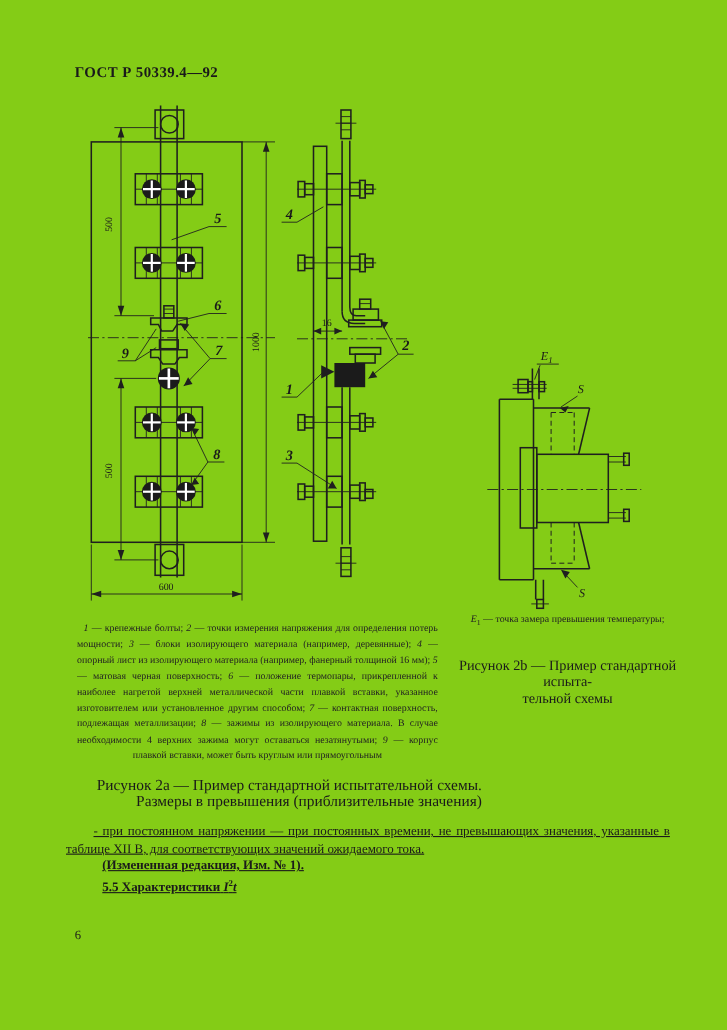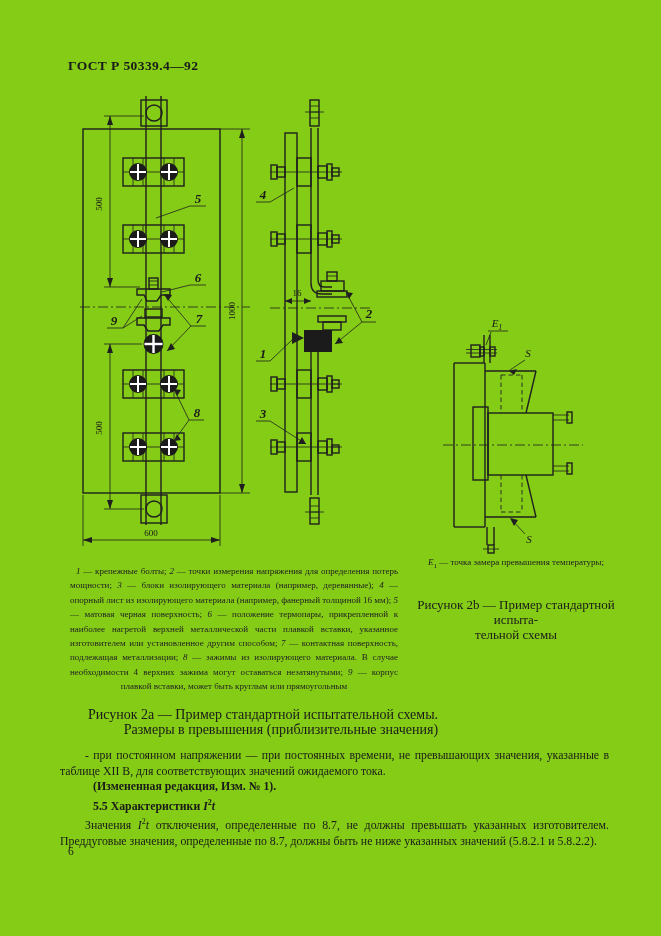--- a/index.html
+++ b/index.html
@@ -10,21 +10,21 @@
   .legend2a{left:70px;top:555px;width:328px;font-size:9px;line-height:14.4px;
             text-align:justify;text-align-last:center;text-indent:6px;color:#222;}
   .legend2a .lnum{font-style:italic;}
   .legend2b{left:398px;top:556px;width:236px;font-size:9px;line-height:13.5px;text-align:center;color:#222;}
   .legend2b .sym i{font-style:italic;}
   .legend2b sub{font-size:7px;}
   .cap2b{left:398px;top:597px;width:236px;font-size:13px;line-height:15px;text-align:center;}
   .cap2a{left:88px;top:707px;font-size:14px;line-height:15px;text-align:right;}
   .cap2a .l2{padding-left:17px;}
   .bodytext{left:60px;top:748px;width:549px;font-size:11.8px;line-height:15.6px;text-align:justify;}
-  .bodytext p{margin:0;}
+  .bodytext p{margin:0;text-decoration:underline;}
   .ind1{text-indent:25px;}
   .ind2{text-indent:33px;}
   .bold{font-weight:bold;}
   .bodytext sup{font-size:8px;}
   .bodytext i{font-style:italic;}
   .pagenum{left:68px;top:845px;font-size:11.5px;}
   svg text{font-family:"Liberation Serif",serif;fill:#1a1a1a;}
   .callout{font-size:13px;font-weight:bold;font-style:italic;}
   .dimtxt{font-size:9px;}
   .ln{stroke:#1f1f1f;stroke-width:1.4;fill:none;}
@@ -377,18 +377,17 @@
 
   <div class="abs cap2a">
     <div>Рисунок 2а — Пример стандартной испытательной схемы.</div>
     <div class="l2">Размеры в превышения (приблизительные значения)</div>
   </div>
 
   <div class="abs bodytext">
     <p class="ind1">- при постоянном напряжении — при постоянных времени, не превышающих значения, указанные в таблице XII В, для соответствующих значений ожидаемого тока.</p>
     <p class="ind2 bold">(Измененная редакция, Изм. № 1).</p>
     <p class="ind2 bold"><span>5.5 Характеристики</span> <i>I</i><sup>2</sup><i>t</i></p>
-    <p class="ind1"><span>Значения</span> <i>I</i><sup>2</sup><i>t</i> <span>отключения, определенные по 8.7, не должны превышать указанных изготовителем. Преддуговые значения, определенные по 8.7, должны быть не ниже указанных значений (5.8.2.1 и 5.8.2.2).</span></p>
   </div>
 
   <div class="abs pagenum">6</div>
 
 </div>
 
 </body></html>

